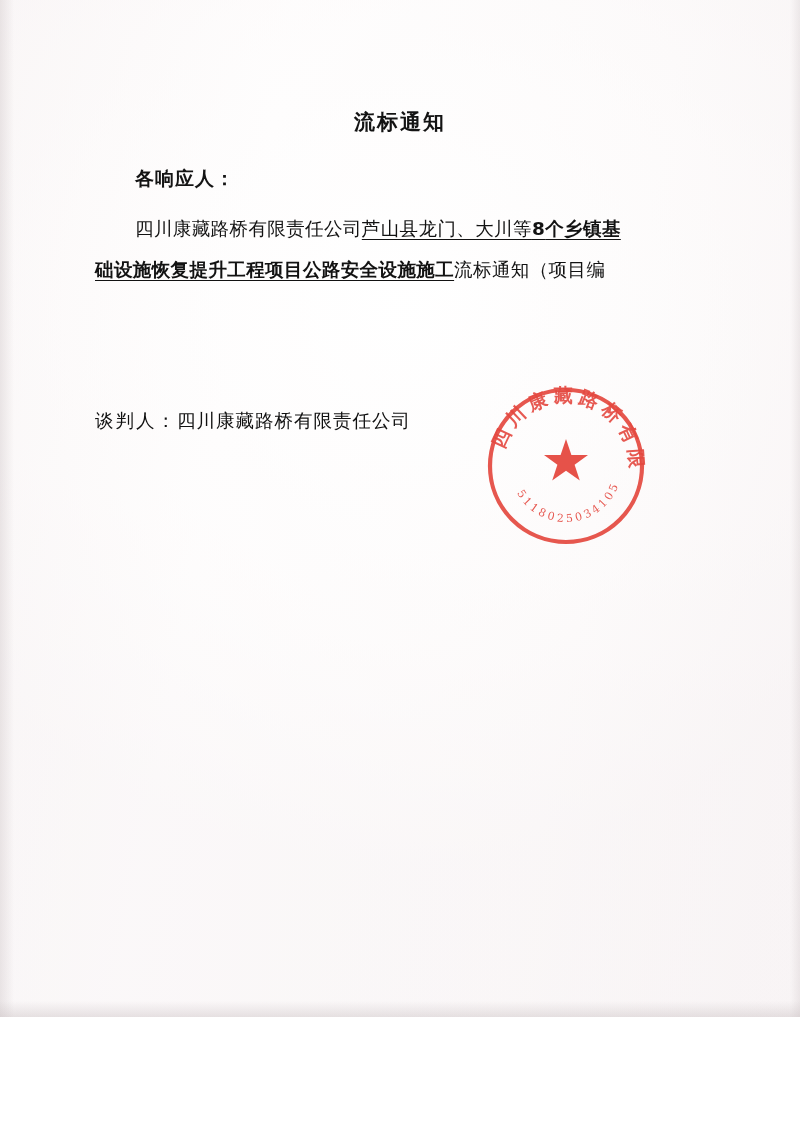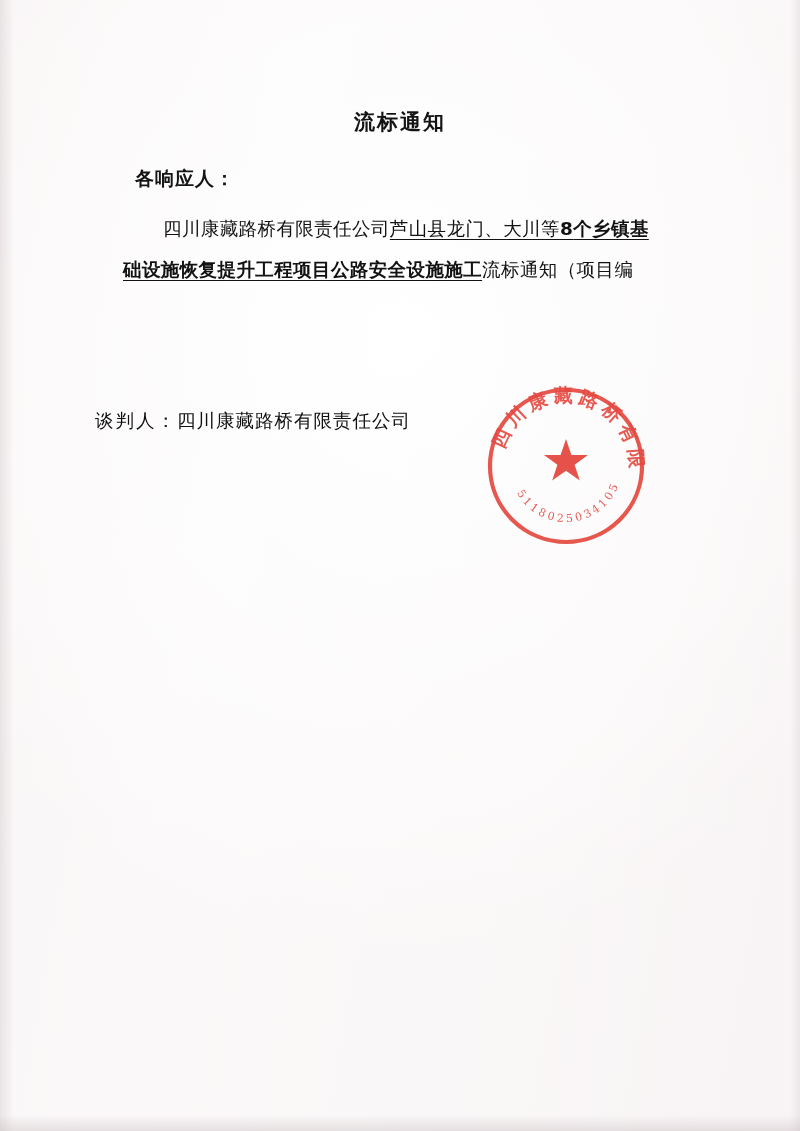--- a/index.html
+++ b/index.html
@@ -6,21 +6,21 @@
     margin: 0;
     padding: 0;
     background: #ffffff;
   }
   body {
     font-family: "DejaVu Serif", "Liberation Serif", serif;
   }
   .page {
     position: relative;
     width: 800px;
-    height: 1131px;
+    height: 1017px;
     background: #ec4899;
     overflow: hidden;
   }
   
   .paper-tint {
     position: absolute;
     inset: 0;
     background:
       radial-gradient(ellipse 70% 55% at 50% 30%, rgba(255,255,255,0.9) 0%, rgba(252,250,250,0.5) 60%, rgba(247,243,244,0.55) 100%),
       linear-gradient(100deg, #fbf8f8 0%, #fffefe 30%, #fdfbfb 70%, #f9f5f6 100%);
@@ -70,21 +70,20 @@
     letter-spacing: 1px;
     font-family: "DejaVu Sans", "Liberation Sans", sans-serif;
   }
 
   .body-block {
     margin-top: 16px;
     font-size: 18.5px;
     line-height: 41px;
     color: #121212;
     letter-spacing: 0.4px;
-    margin-left: 28px;
   }
   .body-line {
     white-space: nowrap;
   }
   .body-line.indent {
     padding-left: 40px;
   }
   .bold-seg {
     font-weight: bold;
     font-family: "DejaVu Sans", "Liberation Sans", sans-serif;

